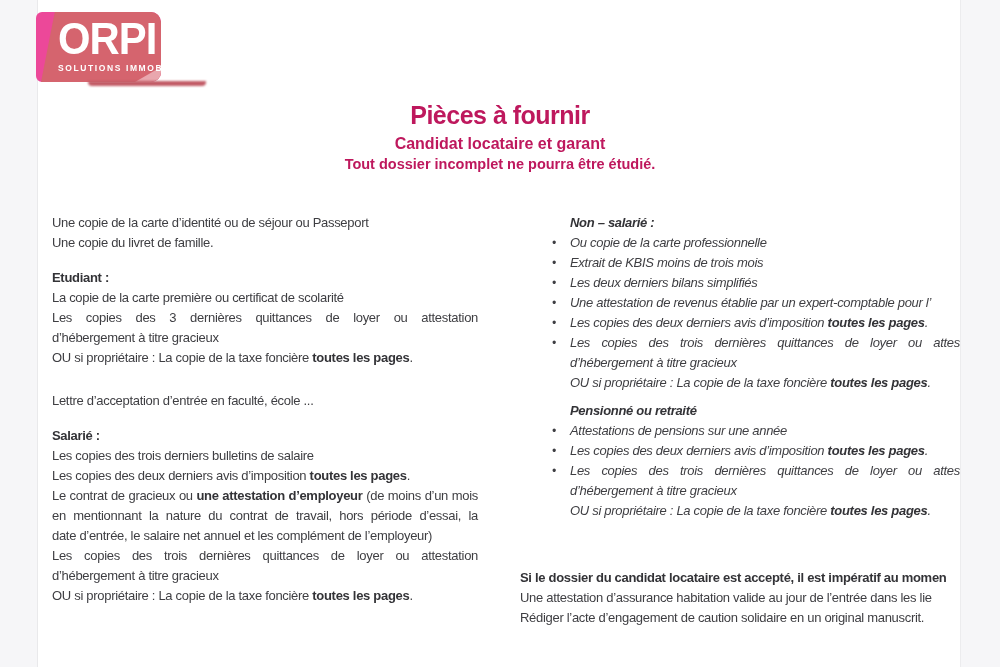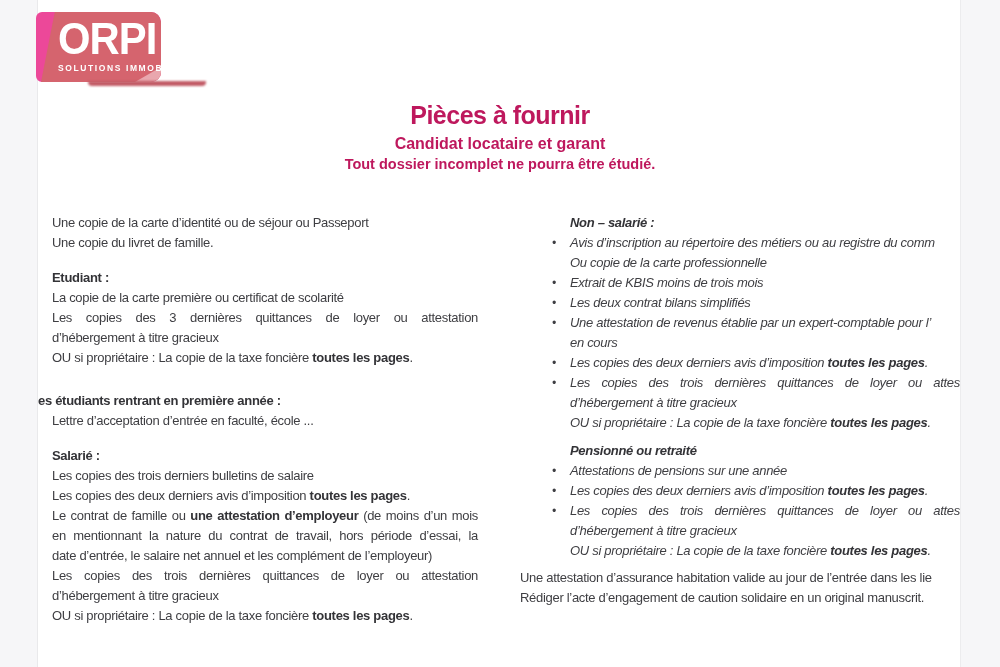--- a/index.html
+++ b/index.html
@@ -99,56 +99,55 @@
       <div class="line"><span>Une copie du livret de famille.</span></div>
     </div>
     <div class="block">
       <div class="heading">Etudiant :</div>
       <div class="line"><span>La copie de la carte première ou certificat de scolarité</span></div>
       <div class="line spread"><span>Les copies des 3 dernières quittances de loyer ou attestation</span></div>
       <div class="line"><span>d’hébergement à titre gracieux</span></div>
       <div class="line"><span>OU si propriétaire : La copie de la taxe foncière </span><span class="b">toutes les pages</span><span>.</span></div>
     </div>
     <div class="block block-first-year">
-      <div class="heading">es étudiants rentrant en première année :</div>
       <div class="line"><span>Lettre d’acceptation d’entrée en faculté, école ...</span></div>
     </div>
     <div class="block">
       <div class="heading">Salarié :</div>
       <div class="line"><span>Les copies des trois derniers bulletins de salaire</span></div>
       <div class="line"><span>Les copies des deux derniers avis d’imposition </span><span class="b">toutes les pages</span><span>.</span></div>
-      <div class="line spread"><span>Le contrat de famille ou </span><span class="b">une attestation d’employeur</span><span> (de moins d’un mois</span></div>
+      <div class="line spread"><span>Le contrat de gracieux ou </span><span class="b">une attestation d’employeur</span><span> (de moins d’un mois</span></div>
       <div class="line spread"><span>en mentionnant la nature du contrat de travail, hors période d’essai, la</span></div>
       <div class="line"><span>date d’entrée, le salaire net annuel et les complément de l’employeur)</span></div>
       <div class="line spread"><span>Les copies des trois dernières quittances de loyer ou attestation</span></div>
       <div class="line"><span>d’hébergement à titre gracieux</span></div>
       <div class="line"><span>OU si propriétaire : La copie de la taxe foncière </span><span class="b">toutes les pages</span><span>.</span></div>
     </div>
   </div>
 <div id="col-right" class="doc-col col-right">
     <div class="block">
       <div class="heading">Non – salarié :</div>
-      <div class="line bulleted"><span class="bullet">•</span><span>Avis d’inscription au répertoire des métiers ou au registre du comm</span></div>
+      <div class="line bulleted"><span class="bullet">•</span></div>
       <div class="line"><span>Ou copie de la carte professionnelle</span></div>
       <div class="line bulleted"><span class="bullet">•</span><span>Extrait de KBIS moins de trois mois</span></div>
-      <div class="line bulleted"><span class="bullet">•</span><span>Les deux contrat bilans simplifiés</span></div>
+      <div class="line bulleted"><span class="bullet">•</span><span>Les deux derniers bilans simplifiés</span></div>
       <div class="line bulleted"><span class="bullet">•</span><span>Une attestation de revenus établie par un expert-comptable pour l’</span></div>
-      <div class="line"><span>en cours</span></div>
       <div class="line bulleted"><span class="bullet">•</span><span>Les copies des deux derniers avis d’imposition </span><span class="b">toutes les pages</span><span>.</span></div>
       <div class="line spread bulleted"><span class="bullet">•</span><span>Les copies des trois dernières quittances de loyer ou attes</span></div>
       <div class="line"><span>d’hébergement à titre gracieux</span></div>
       <div class="line"><span>OU si propriétaire : La copie de la taxe foncière </span><span class="b">toutes les pages</span><span>.</span></div>
     </div>
     <div class="block block-pensionne">
       <div class="heading">Pensionné ou retraité</div>
       <div class="line bulleted"><span class="bullet">•</span><span>Attestations de pensions sur une année</span></div>
       <div class="line bulleted"><span class="bullet">•</span><span>Les copies des deux derniers avis d’imposition </span><span class="b">toutes les pages</span><span>.</span></div>
       <div class="line spread bulleted"><span class="bullet">•</span><span>Les copies des trois dernières quittances de loyer ou attes</span></div>
       <div class="line"><span>d’hébergement à titre gracieux</span></div>
       <div class="line"><span>OU si propriétaire : La copie de la taxe foncière </span><span class="b">toutes les pages</span><span>.</span></div>
     </div>
   </div>
 <div id="footer-note" class="footer-note">
     <div class="block">
+      <div class="line"><span class="b">Si le dossier du candidat locataire est accepté, il est impératif au momen</span></div>
       <div class="line"><span>Une attestation d’assurance habitation valide au jour de l’entrée dans les lie</span></div>
       <div class="line"><span>Rédiger l’acte d’engagement de caution solidaire en un original manuscrit.</span></div>
     </div>
   </div>
 
 </body></html>

